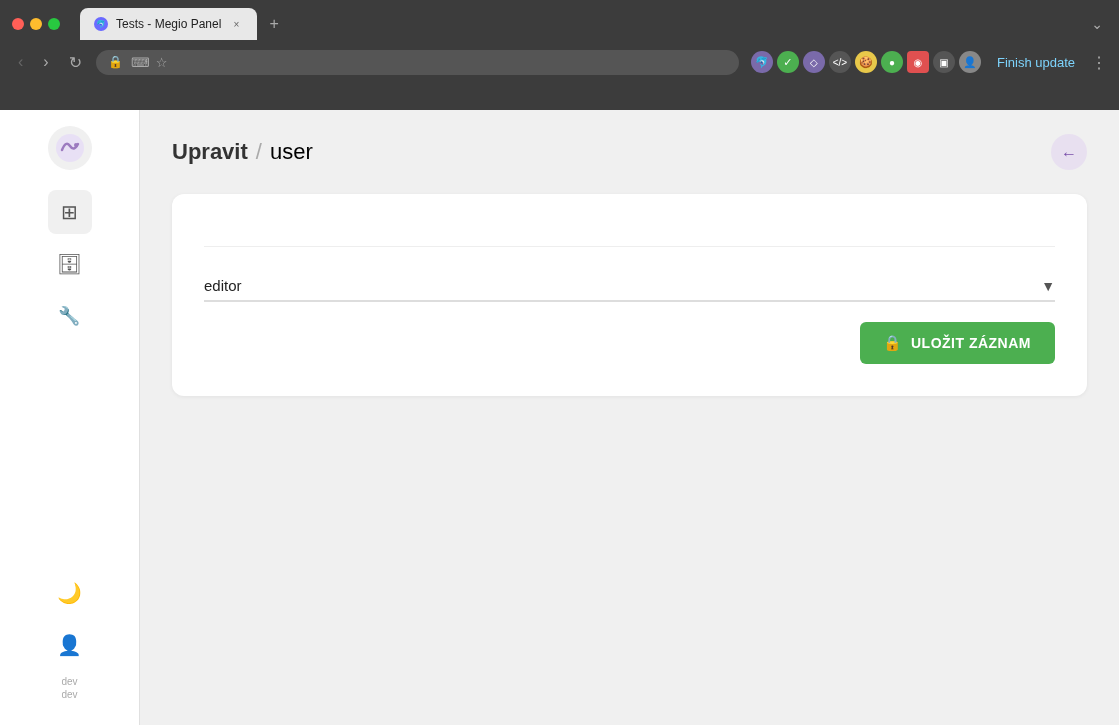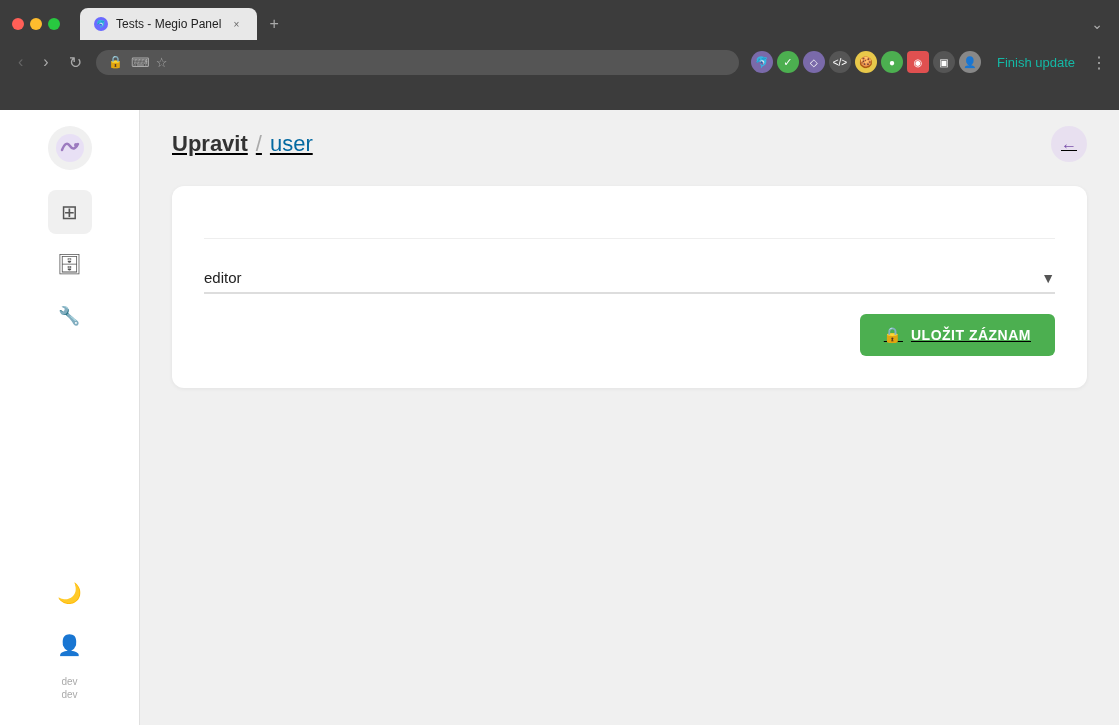--- a/index.html
+++ b/index.html
@@ -24,43 +24,43 @@
     .nav-bar { display: flex; align-items: center; padding: 6px 12px; gap: 8px; height: 44px; background: #3c3c3c; }
     .nav-btn { background: none; border: none; color: #aaa; font-size: 16px; cursor: pointer; padding: 4px 6px; border-radius: 4px; }
     .nav-btn.disabled { color: #666; cursor: default; }
     .address-bar { flex: 1; background: #555; border-radius: 20px; padding: 5px 12px; display: flex; align-items: center; gap: 8px; font-size: 13px; color: #ddd; }
     .address-bar .lock-icon { color: #aaa; font-size: 12px; }
     .address-text { flex: 1; }
     .address-icons { display: flex; gap: 6px; align-items: center; }
     .addr-icon { color: #aaa; font-size: 13px; cursor: pointer; }
     .toolbar-icons { display: flex; align-items: center; gap: 4px; margin-left: 4px; }
     .toolbar-icon { width: 22px; height: 22px; border-radius: 50%; display: flex; align-items: center; justify-content: center; cursor: pointer; font-size: 13px; }
-    .finish-update-btn { background: none; border: none; color: #14b8a6; font-size: 13px; cursor: pointer; padding: 4px 8px; }
+    .finish-update-btn { background: none; border: none; color: #7dd3fc; font-size: 13px; cursor: pointer; padding: 4px 8px; }
     .more-btn { background: none; border: none; color: #aaa; font-size: 16px; cursor: pointer; }
 
     
     .app-layout { display: flex; height: calc(725px - 110px); background: #f0f0f0; }
 
     
     .sidebar { width: 140px; background: #ffffff; display: flex; flex-direction: column; align-items: center; padding: 16px 0; gap: 8px; border-right: 1px solid #e0e0e0; }
     .sidebar-logo { width: 44px; height: 44px; border-radius: 50%; background: #f0f0f0; display: flex; align-items: center; justify-content: center; margin-bottom: 12px; }
     .sidebar-logo svg { width: 32px; height: 32px; }
     .sidebar-item { width: 44px; height: 44px; border-radius: 8px; display: flex; align-items: center; justify-content: center; cursor: pointer; color: #555; font-size: 20px; }
     .sidebar-item.active { background: #f0f0f0; }
     .sidebar-spacer { flex: 1; }
     .sidebar-bottom { display: flex; flex-direction: column; align-items: center; gap: 8px; padding-bottom: 8px; }
     .dev-label { font-size: 10px; color: #aaa; text-align: center; line-height: 1.3; }
 
     
-    .main-content { flex: 1; padding: 16px 32px; overflow-y: auto; text-decoration: underline; }
+    .main-content { flex: 1; padding: 24px 32px; overflow-y: auto; }
     .page-header { display: flex; align-items: center; justify-content: space-between; margin-bottom: 24px; }
     .breadcrumb { display: flex; align-items: center; gap: 8px; font-size: 22px; }
     .breadcrumb-base { color: #333; font-weight: 600; }
     .breadcrumb-sep { color: #aaa; font-weight: 300; }
-    .breadcrumb-current { color: #0369a1; font-weight: 400; }
+    .breadcrumb-current { color: #000000; font-weight: 400; }
     .back-btn { width: 36px; height: 36px; border-radius: 50%; background: #e8e0f0; border: none; cursor: pointer; display: flex; align-items: center; justify-content: center; font-size: 16px; color: #7a4faa; }
 
     
     .form-card { background: #ffffff; border-radius: 12px; padding: 32px; box-shadow: 0 1px 4px rgba(0,0,0,0.06); }
     .id-section { margin-bottom: 24px; padding-bottom: 20px; border-bottom: 1px solid #eee; }
     .field-label { font-size: 12px; color: #aaa; margin-bottom: 6px; }
     .id-value { font-size: 14px; color: #aaa; }
     .form-row { display: flex; gap: 24px; margin-bottom: 20px; }
     .form-field { flex: 1; position: relative; }
     .input-label { font-size: 12px; color: #aaa; margin-bottom: 4px; }

